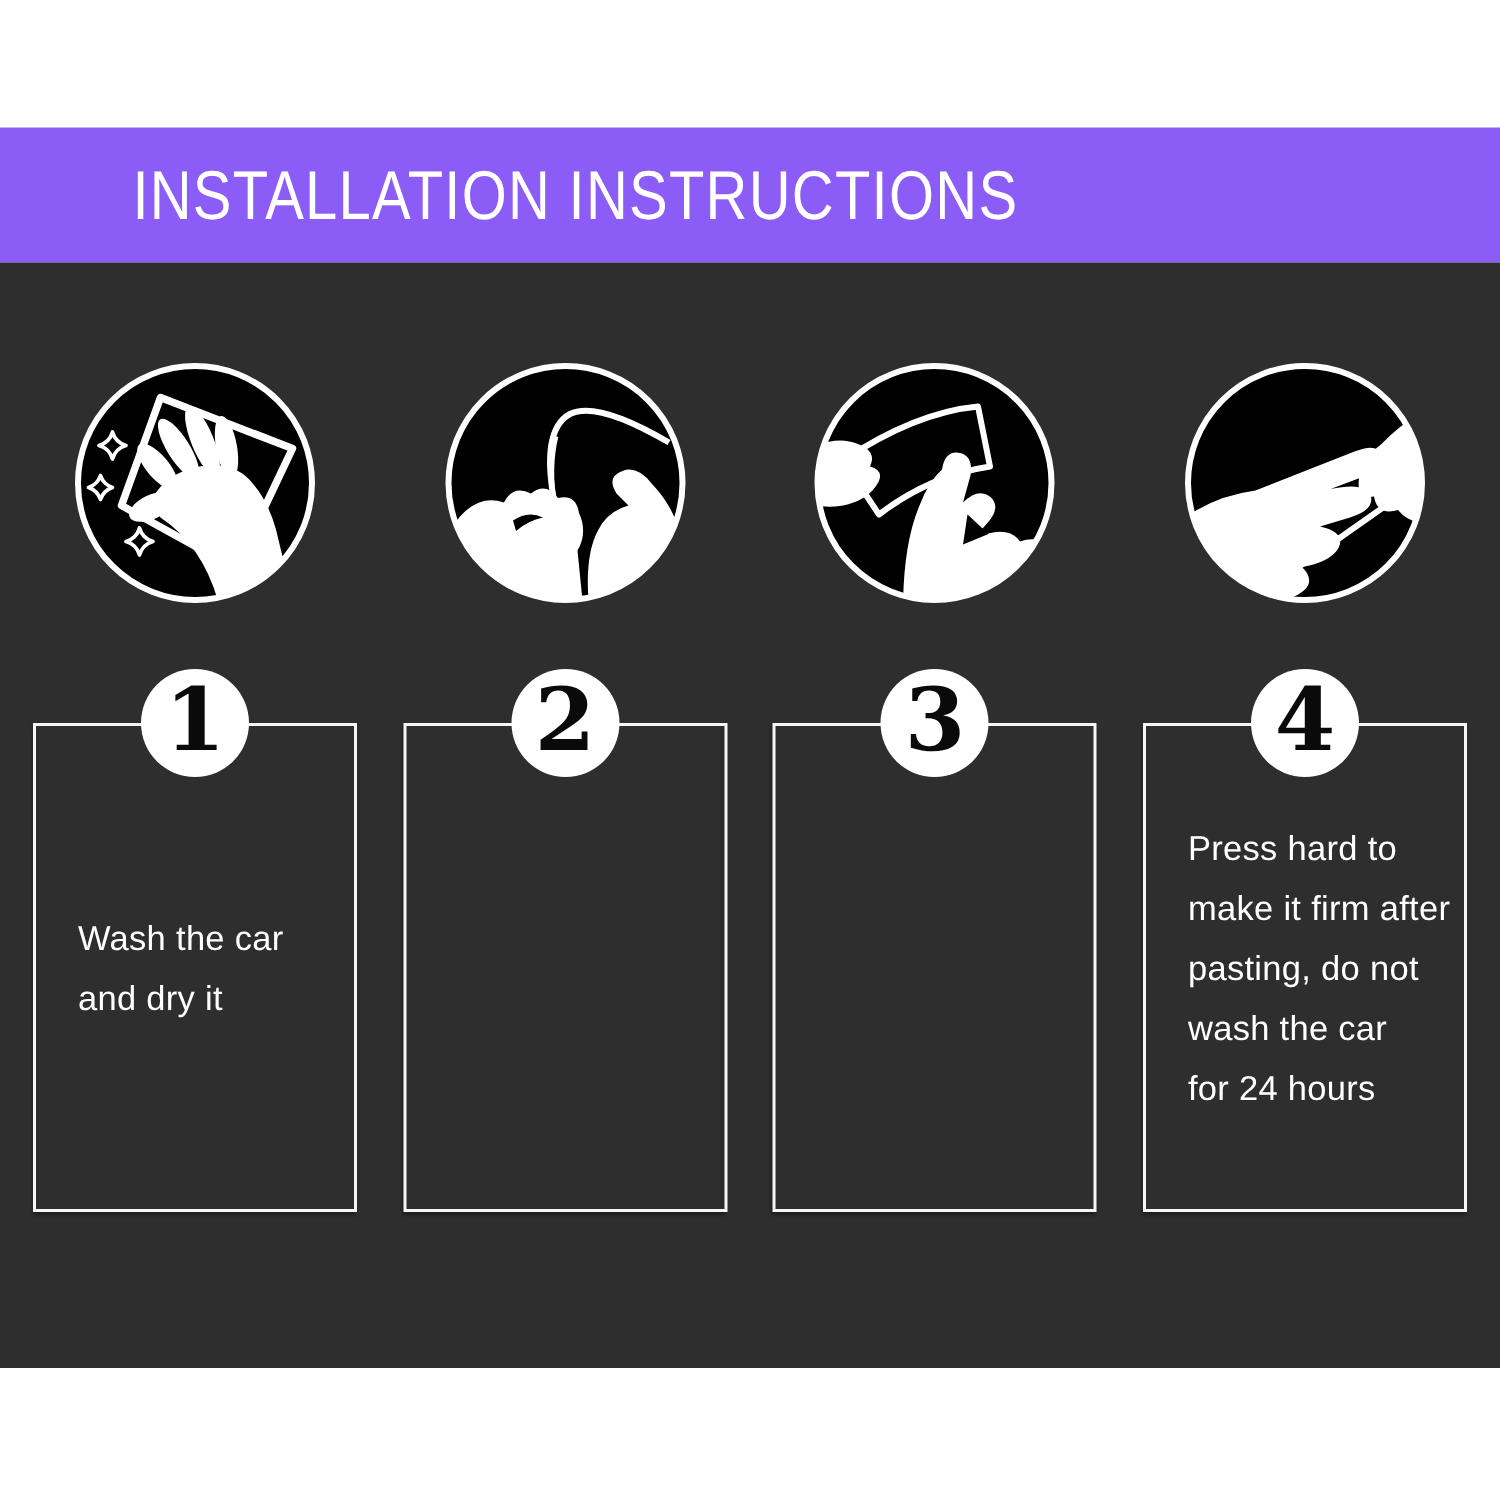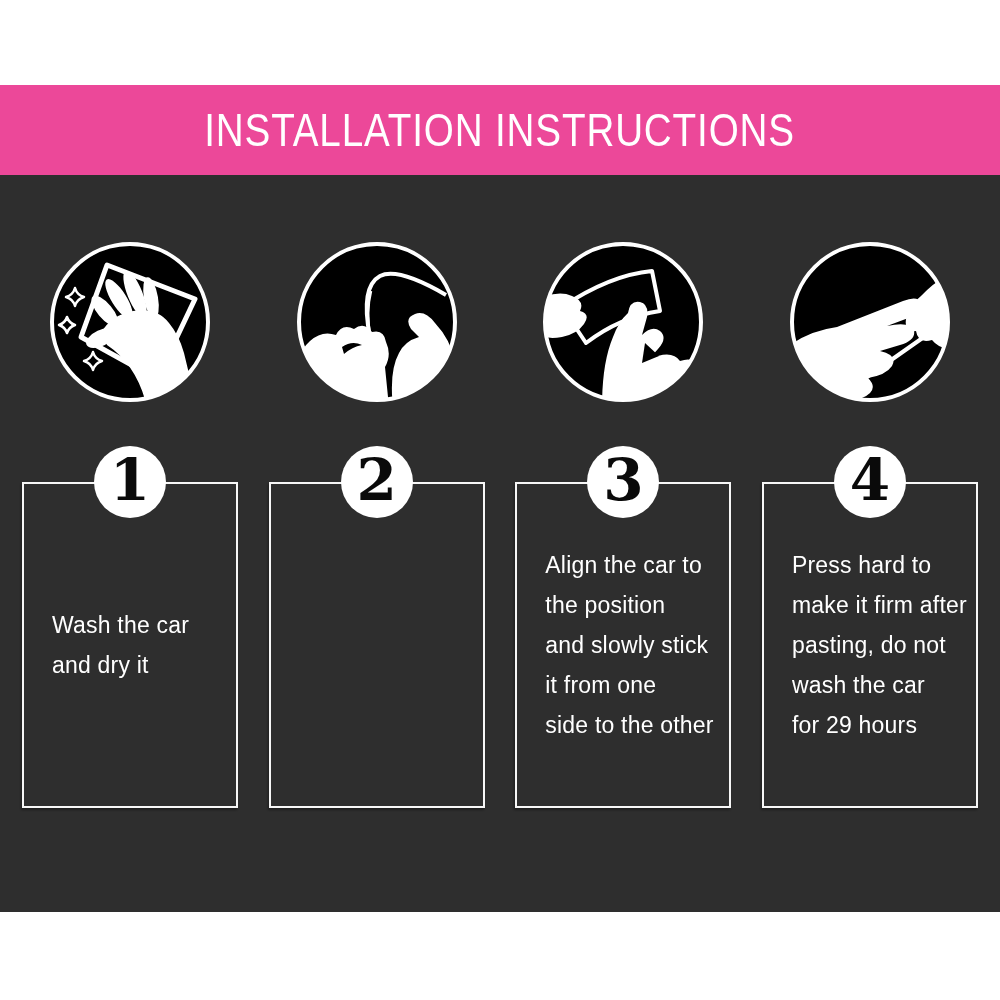--- a/index.html
+++ b/index.html
@@ -5,22 +5,22 @@
   html,body { margin:0; padding:0; }
   body {
     width:1000px; height:1000px;
     background:#ffffff;
     font-family:"Liberation Sans", sans-serif;
     overflow:hidden;
     position:relative;
   }
   .top-band { height:85px; background:#ffffff; }
   .banner {
-    height:90px; background:#ec4899;
-    display:flex; align-items:center; justify-content:center;
+    height:90px; background:#8b5cf6;
+    display:flex; align-items:center; justify-content:flex-start;padding-left:32px;
   }
   .banner-title {
     margin:0; color:#ffffff;
     font-size:46px; font-weight:400; letter-spacing:1px;
     transform:scaleX(0.84);
     white-space:nowrap;
   }
   .panel {
     height:737px; background:#2e2e2e;
     overflow:hidden;
@@ -161,25 +161,20 @@
             <path d="M64 170 Q64 126 75 100 Q81 84 90 76 Q92 63 102 65 Q111 67 109 80 L104 98 Q114 88 122 94 Q130 101 120 112 L111 122 Q134 112 142 124 Q161 117 166 141 L168 170 Z" fill="#fff"></path>
             <path d="M107 106 L121 119 L104 126 Z" fill="#000"></path>
           </g>
           <circle cx="85" cy="85" r="78" fill="none" stroke="#fff" stroke-width="4"></circle>
         </svg>
       </div>
       <div class="box">
         <div class="num-circle">
           <span>3</span>
         </div>
-        <div class="step-text">Align the car to
-the position
-and slowly stick
-it from one
-side to the other</div>
       </div>
     </div>
 
     <div class="step">
       <div class="icon-circle">
         <svg viewBox="0 0 170 170" width="170" height="170">
           <defs>
               <clipPath id="c4">
                 <circle cx="85" cy="85" r="78"></circle>
               </clipPath>
@@ -194,20 +189,20 @@
         </svg>
       </div>
       <div class="box">
         <div class="num-circle">
           <span>4</span>
         </div>
         <div class="step-text">Press hard to
 make it firm after
 pasting, do not
 wash the car
-for 29 hours</div>
+for 24 hours</div>
       </div>
     </div>
 
   </div>
 </div>
 
 <div class="bottom-band"></div>
 
 </body></html>

